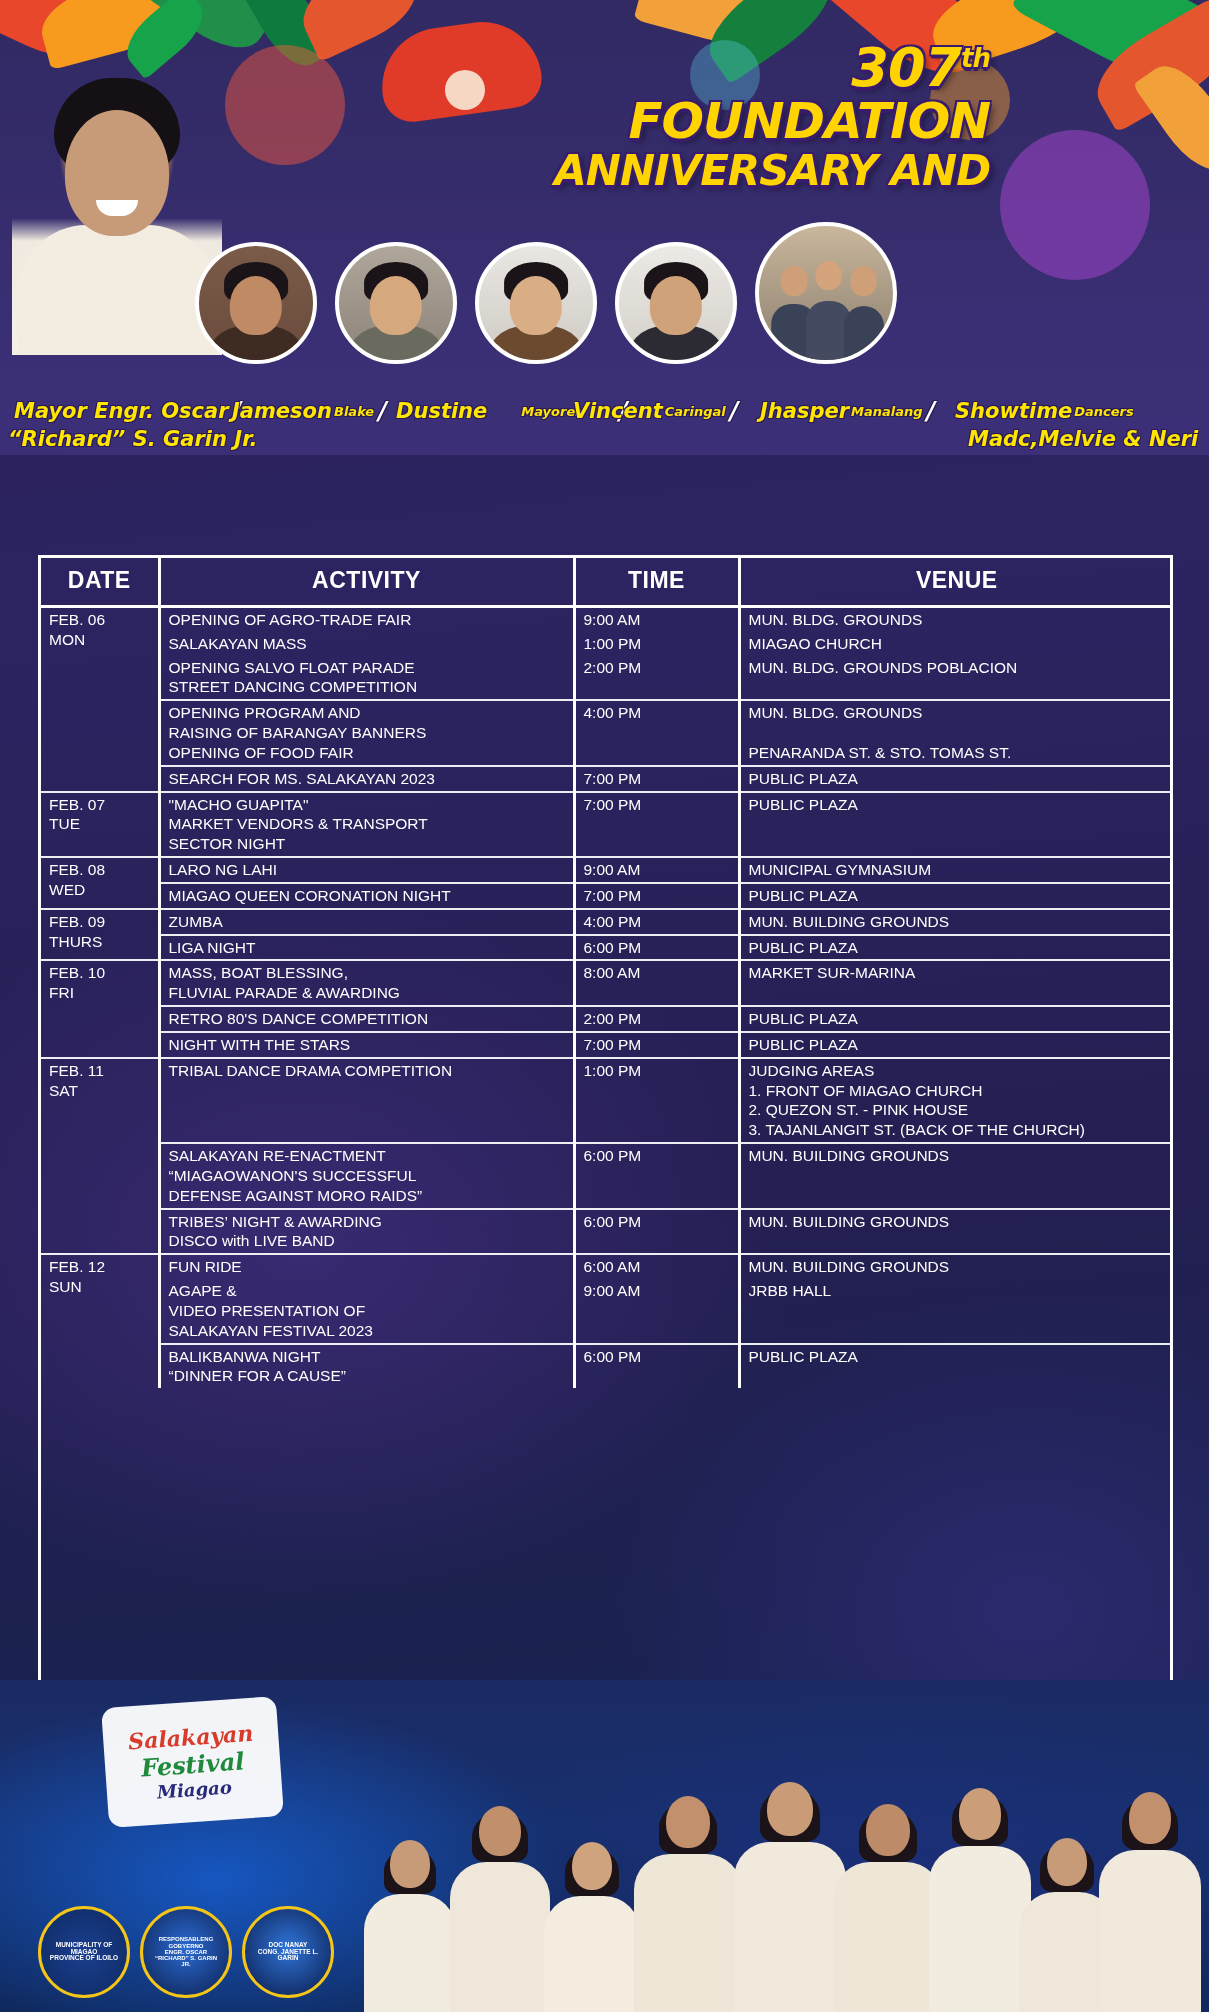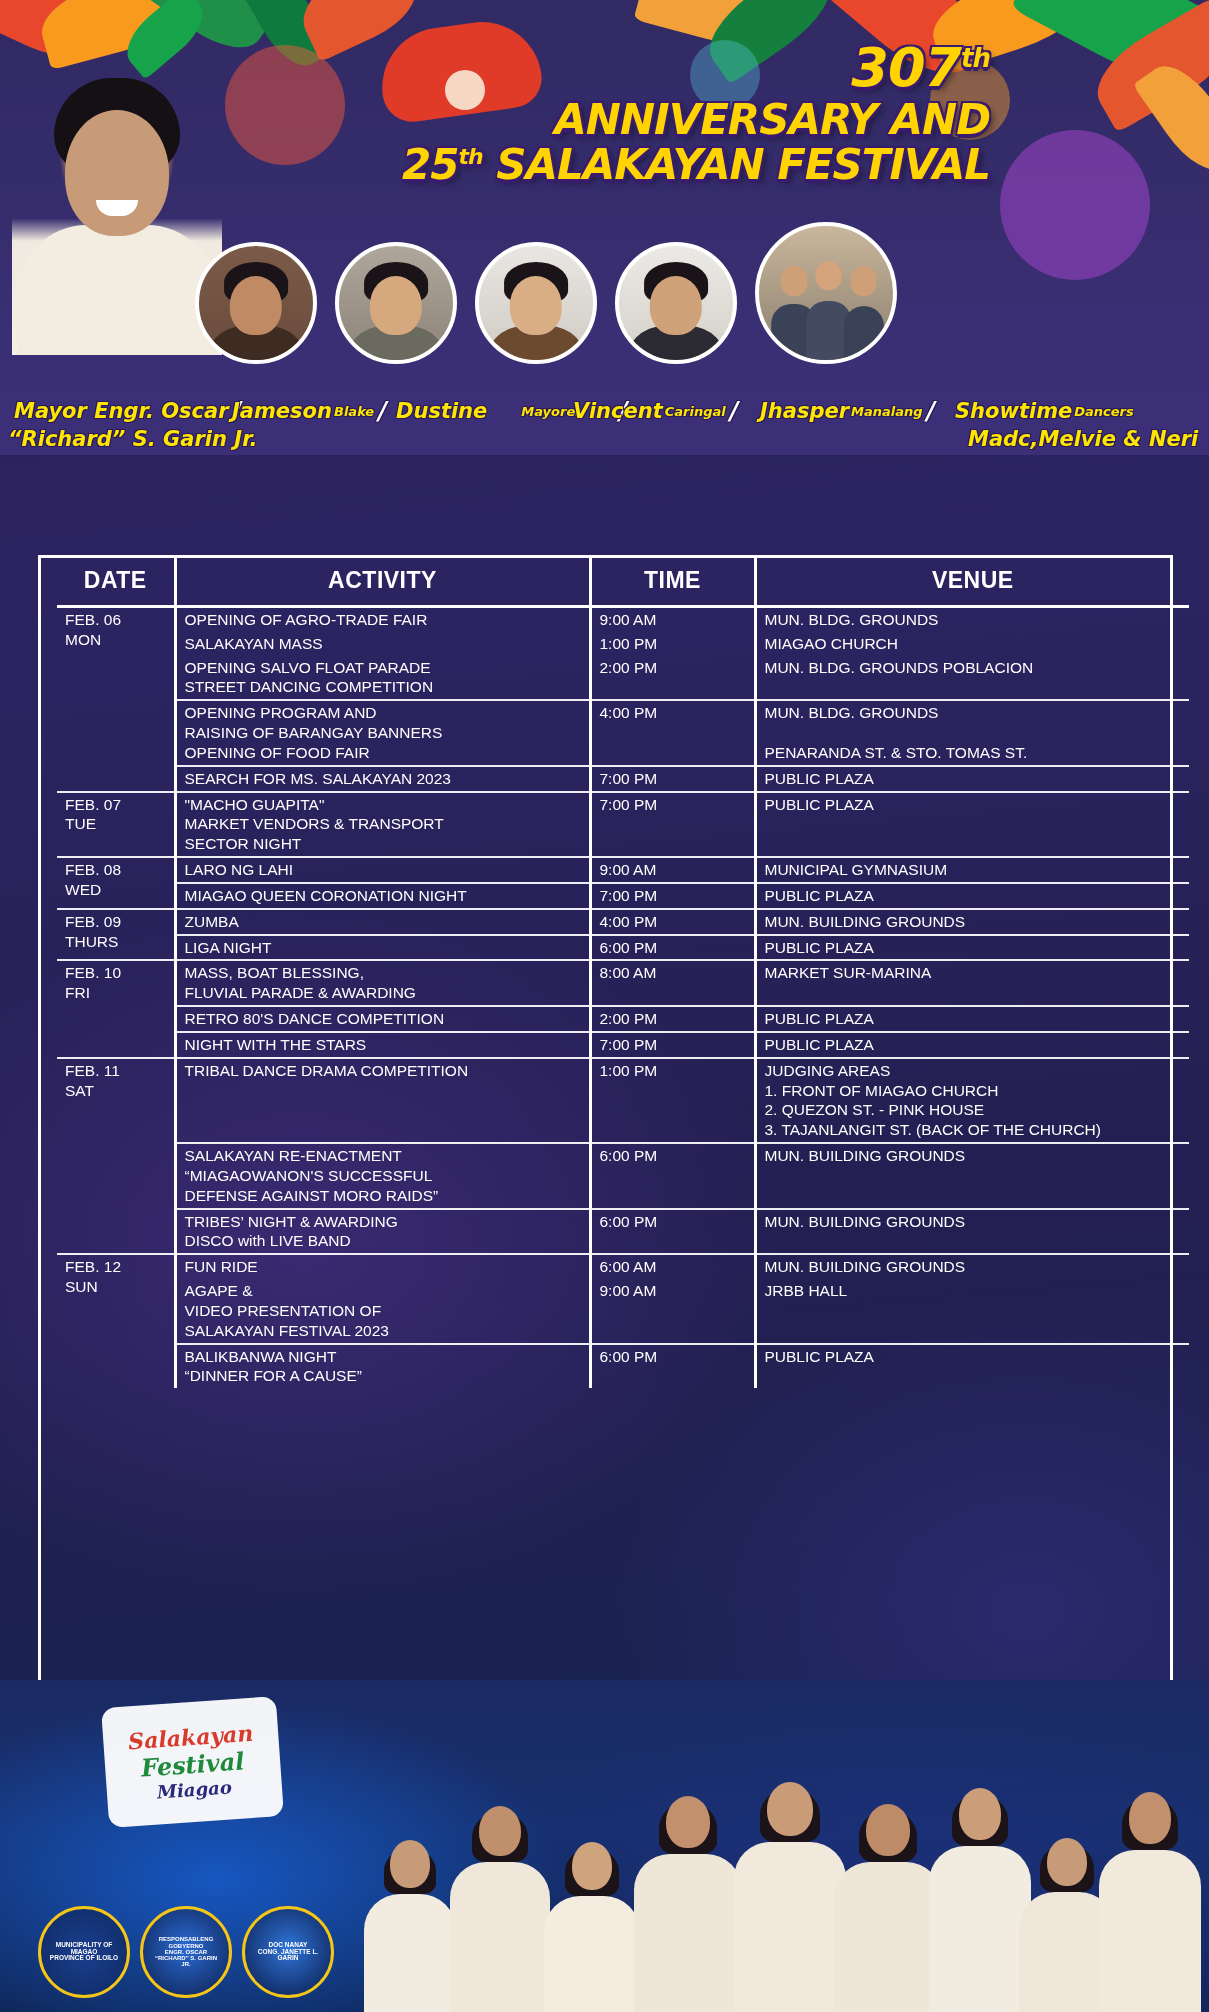--- a/index.html
+++ b/index.html
@@ -105,21 +105,20 @@
   .sched-bar span {
     color:#fff; font-size:34px; font-weight:bold; font-style:italic;
     font-family:"DejaVu Sans", sans-serif; letter-spacing:1px;
     text-shadow: 2px 2px 0 #3d1d76;
   }
 
   
   .table-wrap {
     position:absolute; left:38px; top:555px; width:1135px; height:1152px;
     border:3px solid #ffffff;
-    padding-left:16px;
   }
   table.sched { width:100%; border-collapse:collapse; table-layout:fixed; }
   table.sched col.c-date { width:118px; }
   table.sched col.c-act  { width:415px; }
   table.sched col.c-time { width:165px; }
   table.sched col.c-ven  { width:434px; }
 
   table.sched th {
     color:#fff; font-size:23px; font-weight:bold; letter-spacing:.5px;
     padding:9px 0 11px 0;
@@ -205,22 +204,22 @@
 
     <div class="mayor-photo">
       <div class="mayor-body"></div>
       <div class="mayor-hair"></div>
       <div class="mayor-face"></div>
       <div class="mayor-smile"></div>
     </div>
 
     <div class="logo-title">
       <div class="t-307"><span>307</span><sup>th</sup></div>
+      <span class="t-found">FOUNDATION</span>
       <span class="t-anniv">ANNIVERSARY AND</span>
-      <span class="t-sala"><span>25</span><sup>th</sup><span> SALAKAYAN FESTIVAL</span></span>
     </div>
 
     <div class="guest" style="left:195px; top:242px; width:122px; height:122px; background:linear-gradient(180deg,#7a5a48 0%, #6b4c3d 100%);">
       <div class="g-body" style="background:#3e2b22;"></div>
       <div class="g-hair"></div>
       <div class="g-head" style="background:#c08a65;"></div>
     </div>
     <div class="guest" style="left:335px; top:242px; width:122px; height:122px; background:linear-gradient(180deg,#b0a79c 0%, #8d8378 100%);">
       <div class="g-body" style="background:#6a6a5e;"></div>
       <div class="g-hair"></div>

